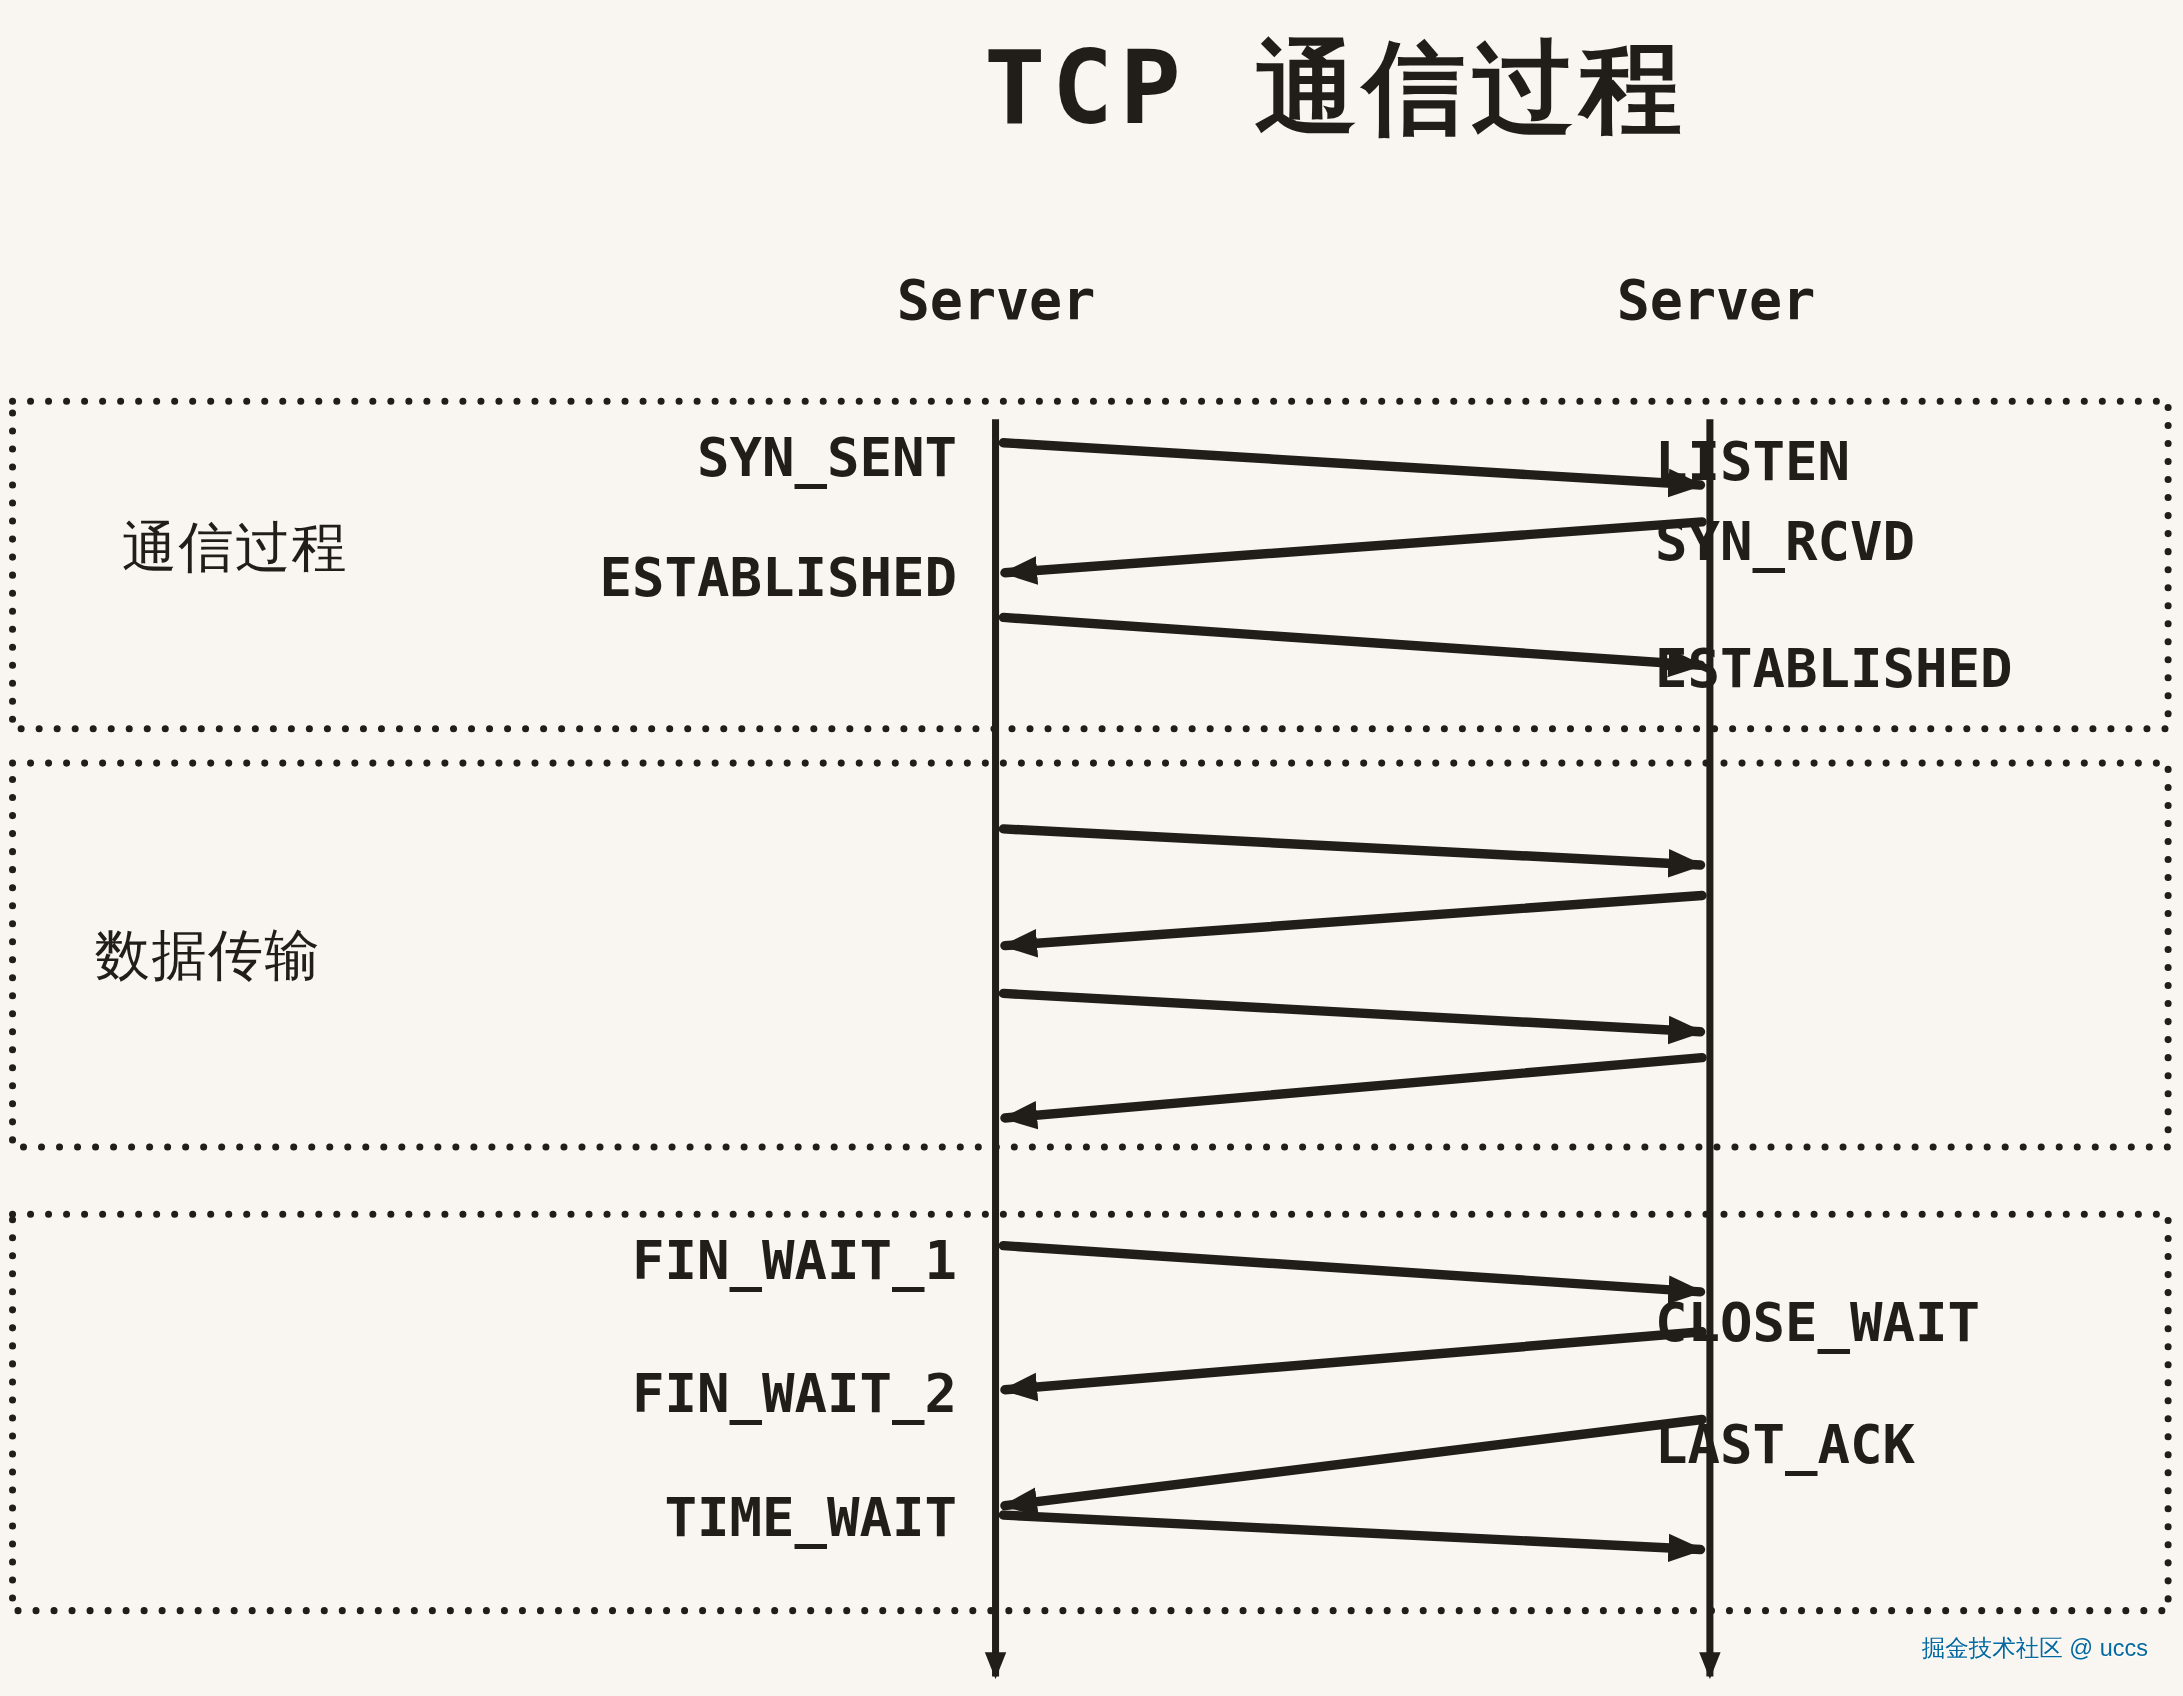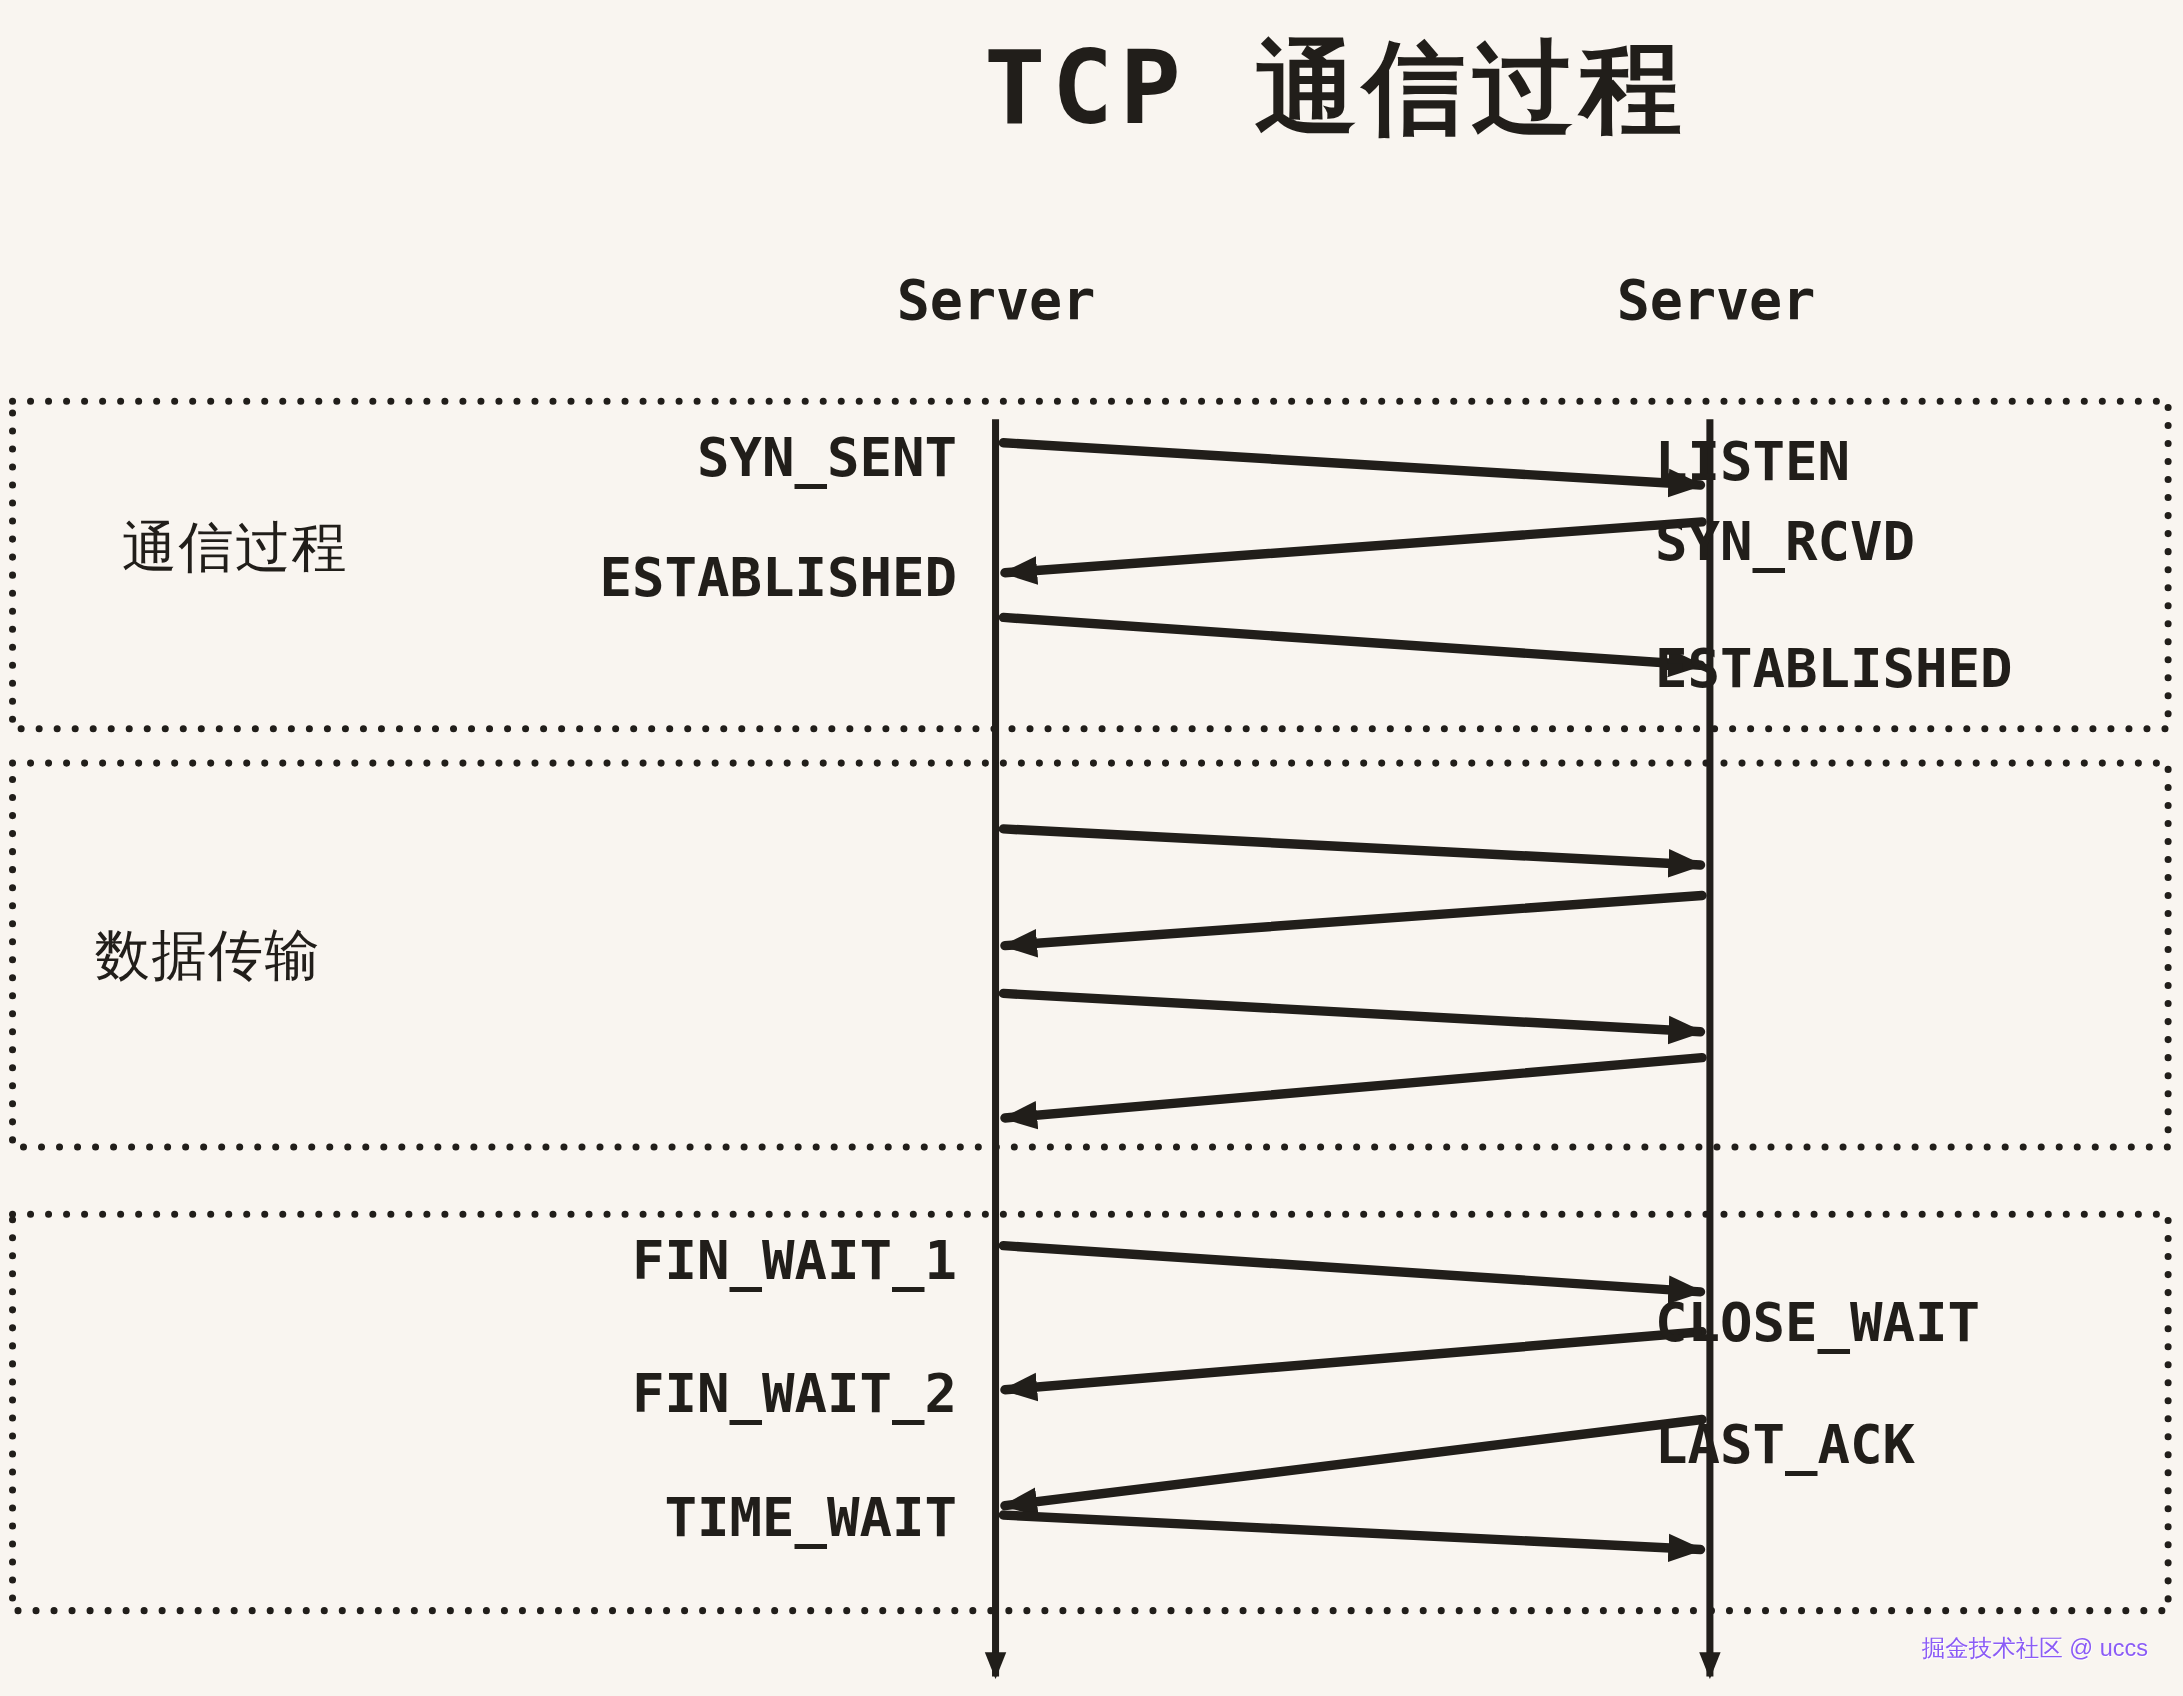--- a/index.html
+++ b/index.html
@@ -27,21 +27,21 @@
   .state.client{right:1226px;text-align:right;}
   .state.server{left:1655px;text-align:right;}
   .seclabel{
     position:absolute;transform:translate(-50%,-50%);
     font:500 55px "Liberation Sans","DejaVu Sans",sans-serif;
     white-space:nowrap;letter-spacing:1.6px;
   }
   .watermark{
     position:absolute;right:35px;top:1648px;transform:translateY(-50%);
     font:400 23.5px "Liberation Sans","DejaVu Sans",sans-serif;
-    color:#8b5cf6;white-space:nowrap;
+    color:#0369a1;white-space:nowrap;
     text-shadow:0.8px 0.8px 0 #ffffff;
   }
 </style>
 </head>
 <body>
 
 <div class="stage">
 
   <svg class="canvas" width="2183" height="1697" viewBox="0 0 2787 2166">
     <defs>

